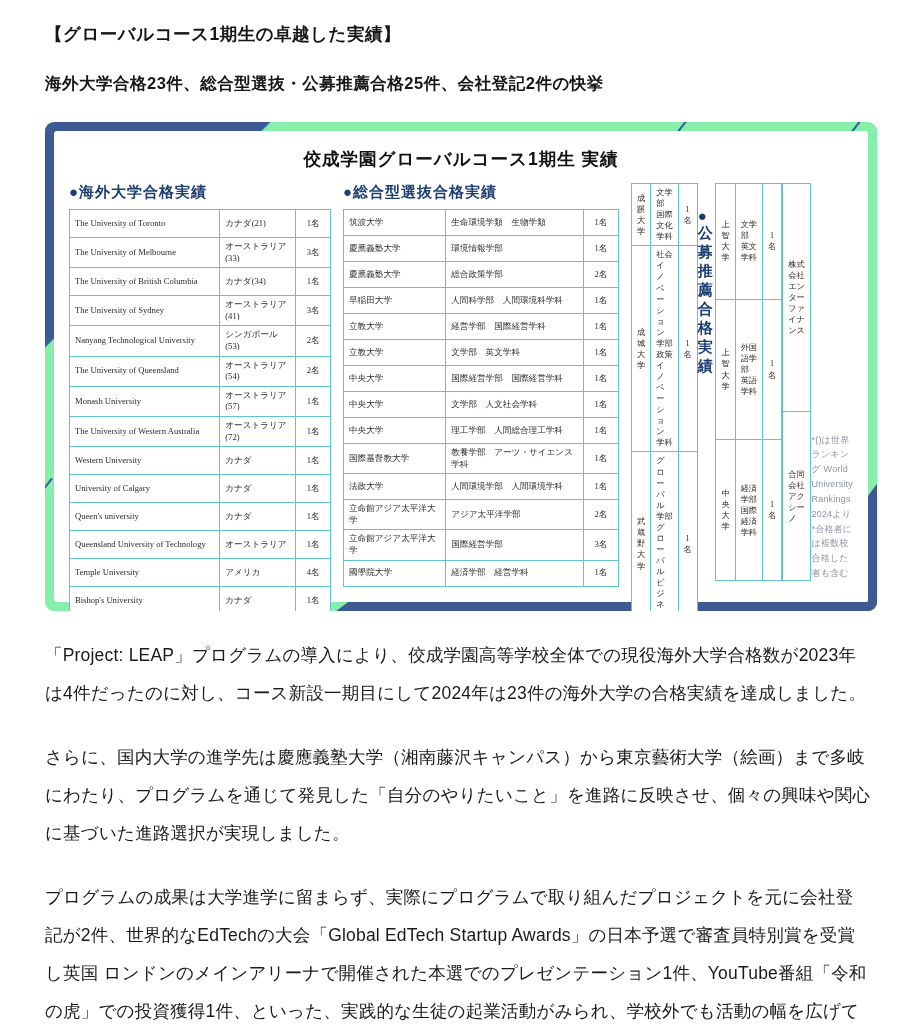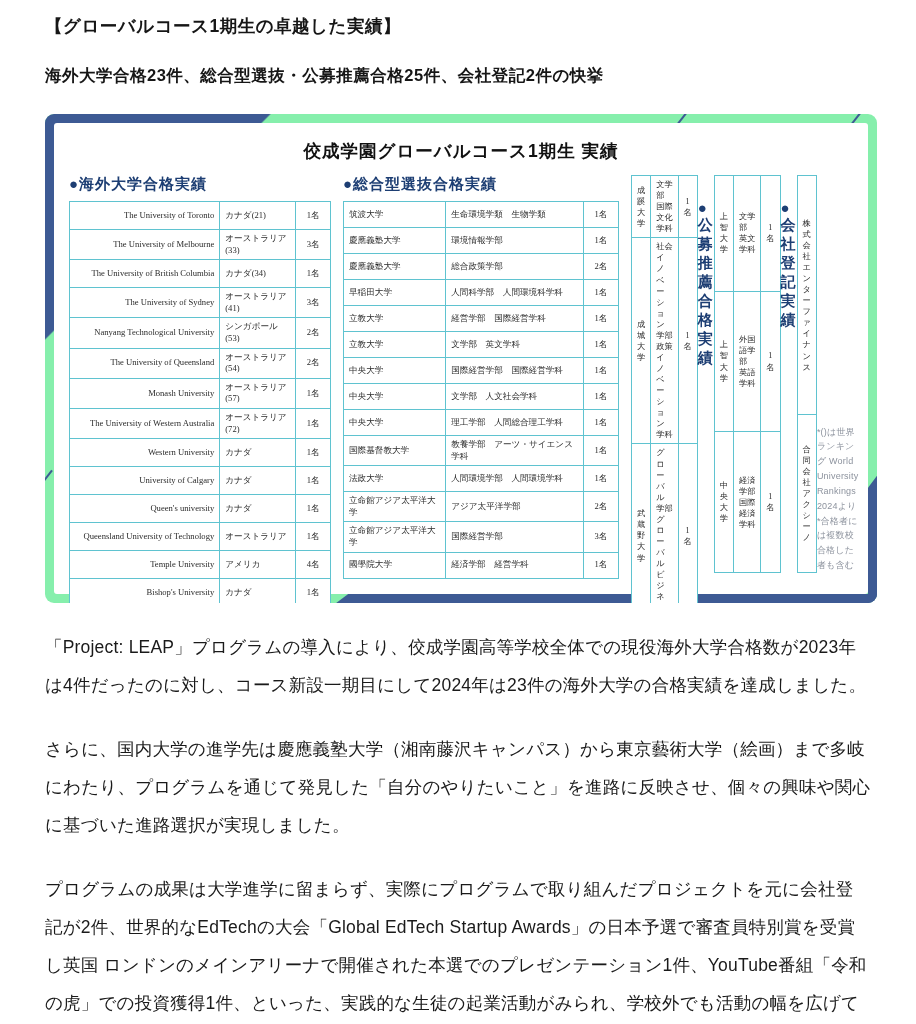--- a/index.html
+++ b/index.html
@@ -4,21 +4,21 @@
 <style>
   html,body{margin:0;padding:0;background:#ffffff;}
   body{
     width:916px;height:1024px;overflow:hidden;
     font-family:"Liberation Sans","DejaVu Sans",sans-serif;
     color:#161616;
     -webkit-font-smoothing:antialiased;
   }
   .content{padding:0 45px;}
   .heading{
-    font-size:17.5px;font-weight:800;margin:14px 0 0 0;letter-spacing:.5px;
+    font-size:17.5px;font-weight:800;margin:22px 0 0 0;letter-spacing:.5px;
   }
   .subheading{
     font-size:16.5px;font-weight:800;margin:27px 0 0 0;letter-spacing:.5px;
   }
 
   
   .infographic{
     position:relative;margin-top:27px;width:832px;height:489px;
     background:#86efac;border-radius:9px;overflow:hidden;box-sizing:border-box;
   }
@@ -66,21 +66,21 @@
     font-family:"Liberation Serif","DejaVu Serif",serif;
     font-size:8.6px;color:#2b2b2b;
   }
   table.tbl td{
     border:1px solid #5fc3d0;background:#fff;padding:3px 5px;
     vertical-align:middle;white-space:pre-line;line-height:1.35;
   }
   .c-count{text-align:center;}
 
   .col1 td{height:21px;}
-  .col1 .c-name{width:152px;text-align:right;}
+  .col1 .c-name{width:152px;}
   .col1 .c-detail{width:72px;}
   .col1 .c-count{width:26px;}
 
   .col2 td{height:19px;}
   .col2 .c-name{width:100px;}
   .col2 .c-detail{width:138px;}
   .col2 .c-count{width:26px;}
 
   .col3 table.tbl{font-size:8.2px;}
   .t-sogo2 td{height:20px;}
@@ -350,21 +350,20 @@
                 </tr>
 
                 <tr>
                   <td class="c-name">中央大学</td>
                   <td class="c-detail">経済学部　国際経済学科</td>
                   <td class="c-count">1名</td>
                 </tr>
               </tbody>
           </table>
 
-          <h3 class="sec">●会社登記実績</h3>
           <table class="tbl t-touki">
             <tbody>
 
                 <tr>
                   <td>株式会社エンターファイナンス</td>
                 </tr>
 
                 <tr>
                   <td>合同会社アクシーノ</td>
                 </tr>

